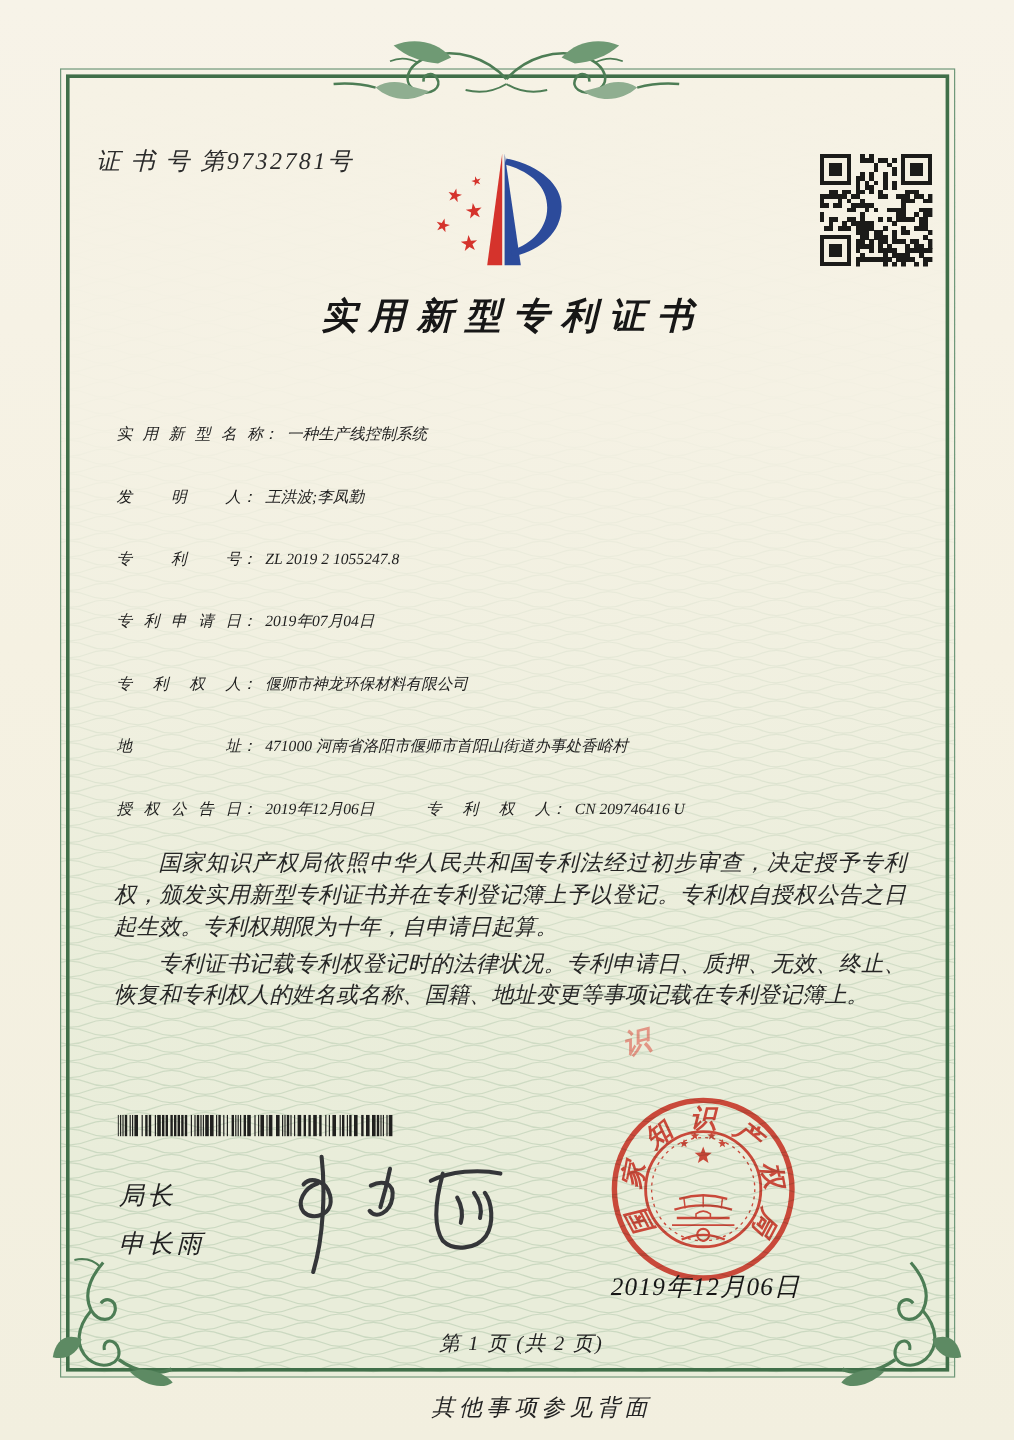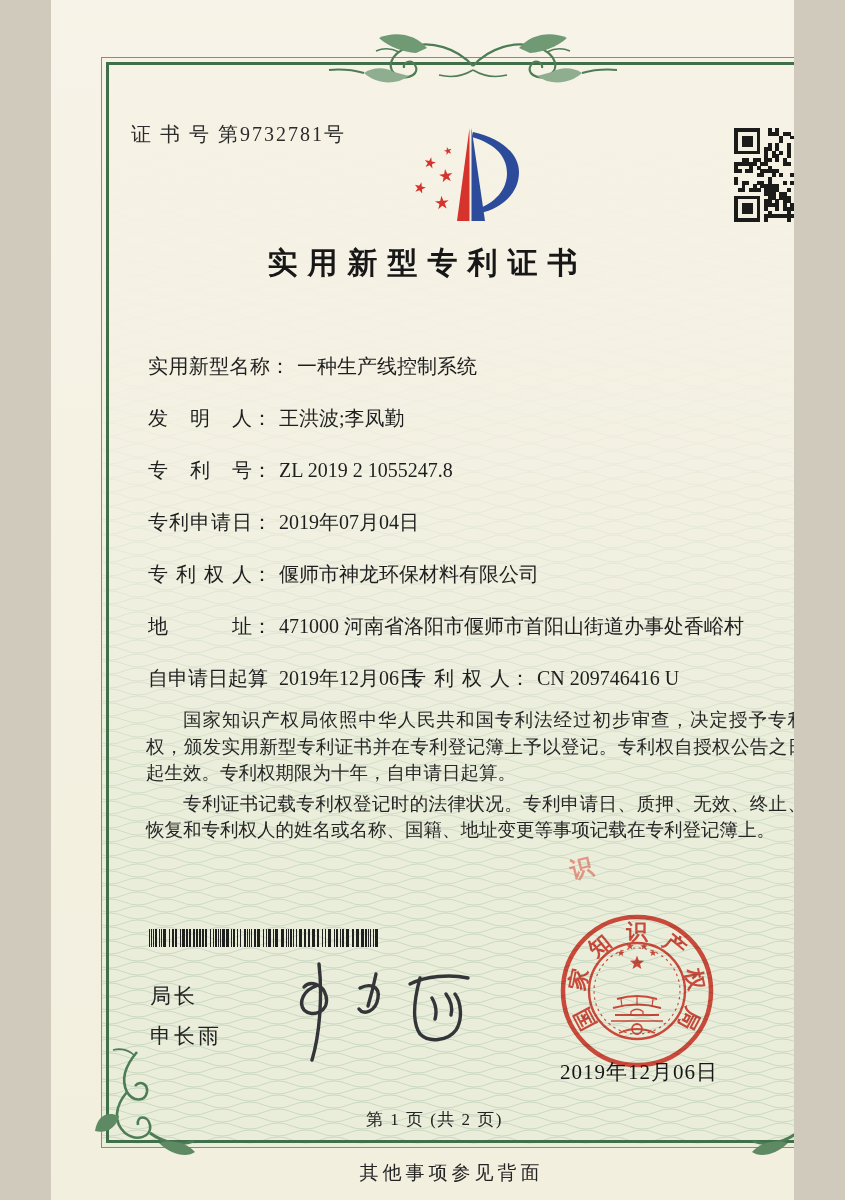--- a/index.html
+++ b/index.html
@@ -1,38 +1,38 @@
 <!DOCTYPE html>
 <html><head>
 <meta charset="utf-8">
 <style>
   html,body{margin:0;padding:0;background:#cfcabb;}
-  .page{position:relative;width:743px;height:1200px;margin:0 auto;overflow:hidden;
+  .page{position:relative;width:845px;height:1200px;margin:0 auto;overflow:hidden;
         background:linear-gradient(180deg,#f7f3e8 0%,#f5f1e2 45%,#f2efdf 100%);
-        font-family:"Liberation Serif","DejaVu Serif",serif;color:#1e1e1e;}
+        font-family:"Liberation Serif","DejaVu Serif",serif;color:#1e1e1e;font-style:italic;}
   
   .guilloche{position:absolute;left:51px;top:58px;width:745px;height:1089px;background:#e9edda;}
   .guilloche svg{position:absolute;left:0;top:0;}
   .fade{position:absolute;left:0;top:0;width:100%;height:100%;
         background:linear-gradient(180deg,rgba(246,242,229,1) 0%,rgba(246,242,229,.92) 26%,
                    rgba(246,242,229,.55) 48%,rgba(240,240,222,.18) 68%,rgba(234,238,218,0) 85%);}
   
   .frame-thin{position:absolute;left:50px;top:57px;width:746px;height:1091px;
               border:1.5px solid #70987a;box-sizing:border-box;}
   .frame-thick{position:absolute;left:55px;top:62px;width:736px;height:1081px;
                border:3px solid #406f49;box-sizing:border-box;}
   .orn{position:absolute;}
   
   .certno{position:absolute;left:80px;top:121px;font-size:20px;letter-spacing:2px;color:#2b2b2b;}
   .logo{position:absolute;left:350px;top:112px;}
   .qr{position:absolute;left:683px;top:128px;width:94px;height:94px;}
   .title{position:absolute;left:0;top:243px;width:100%;text-align:center;
          font-size:30px;font-weight:700;letter-spacing:10px;text-indent:10px;color:#171717;}
   
-  .row{position:absolute;left:97px;width:700px;height:30px;font-size:20px;white-space:nowrap;}
+  .row{position:absolute;left:97px;width:700px;height:30px;font-size:13px;white-space:nowrap;}
   .lbl{display:inline-block;width:104px;text-align:justify;text-align-last:justify;
        -moz-text-align-last:justify;vertical-align:bottom;}
   .lbl.wide{width:122px;}
   .val{margin-left:7px;}
   .pair2{position:absolute;left:258px;top:0;}
   
   .paras{position:absolute;left:93px;top:707px;width:662px;font-size:18.5px;
          line-height:26.5px;color:#262626;text-align:justify;}
   .paras p{margin:0 0 4px 2px;text-indent:2em;}
   
@@ -507,21 +507,21 @@
   <div class="row" style="top:509px;">
     <span class="lbl">专利申请日</span><span>：</span><span class="val">2019年07月04日</span>
   </div>
   <div class="row" style="top:561px;">
     <span class="lbl">专利权人</span><span>：</span><span class="val">偃师市神龙环保材料有限公司</span>
   </div>
   <div class="row" style="top:613px;">
     <span class="lbl">地址</span><span>：</span><span class="val">471000 河南省洛阳市偃师市首阳山街道办事处香峪村</span>
   </div>
   <div class="row" style="top:665px;">
-    <span class="lbl">自申请日起算</span><span>：</span><span class="val">2019年12月06日</span>
+    <span class="lbl">授权公告日</span><span>：</span><span class="val">2019年12月06日</span>
     <span class="pair2">
       <span class="lbl">专利权人</span><span>：</span><span class="val">CN 209746416 U</span>
     </span>
   </div>
 
   <div class="paras">
     <p>国家知识产权局依照中华人民共和国专利法经过初步审查，决定授予专利权，颁发实用新型专利证书并在专利登记簿上予以登记。专利权自授权公告之日起生效。专利权期限为十年，自申请日起算。</p>
     <p>专利证书记载专利权登记时的法律状况。专利申请日、质押、无效、终止、恢复和专利权人的姓名或名称、国籍、地址变更等事项记载在专利登记簿上。</p>
   </div>
 

